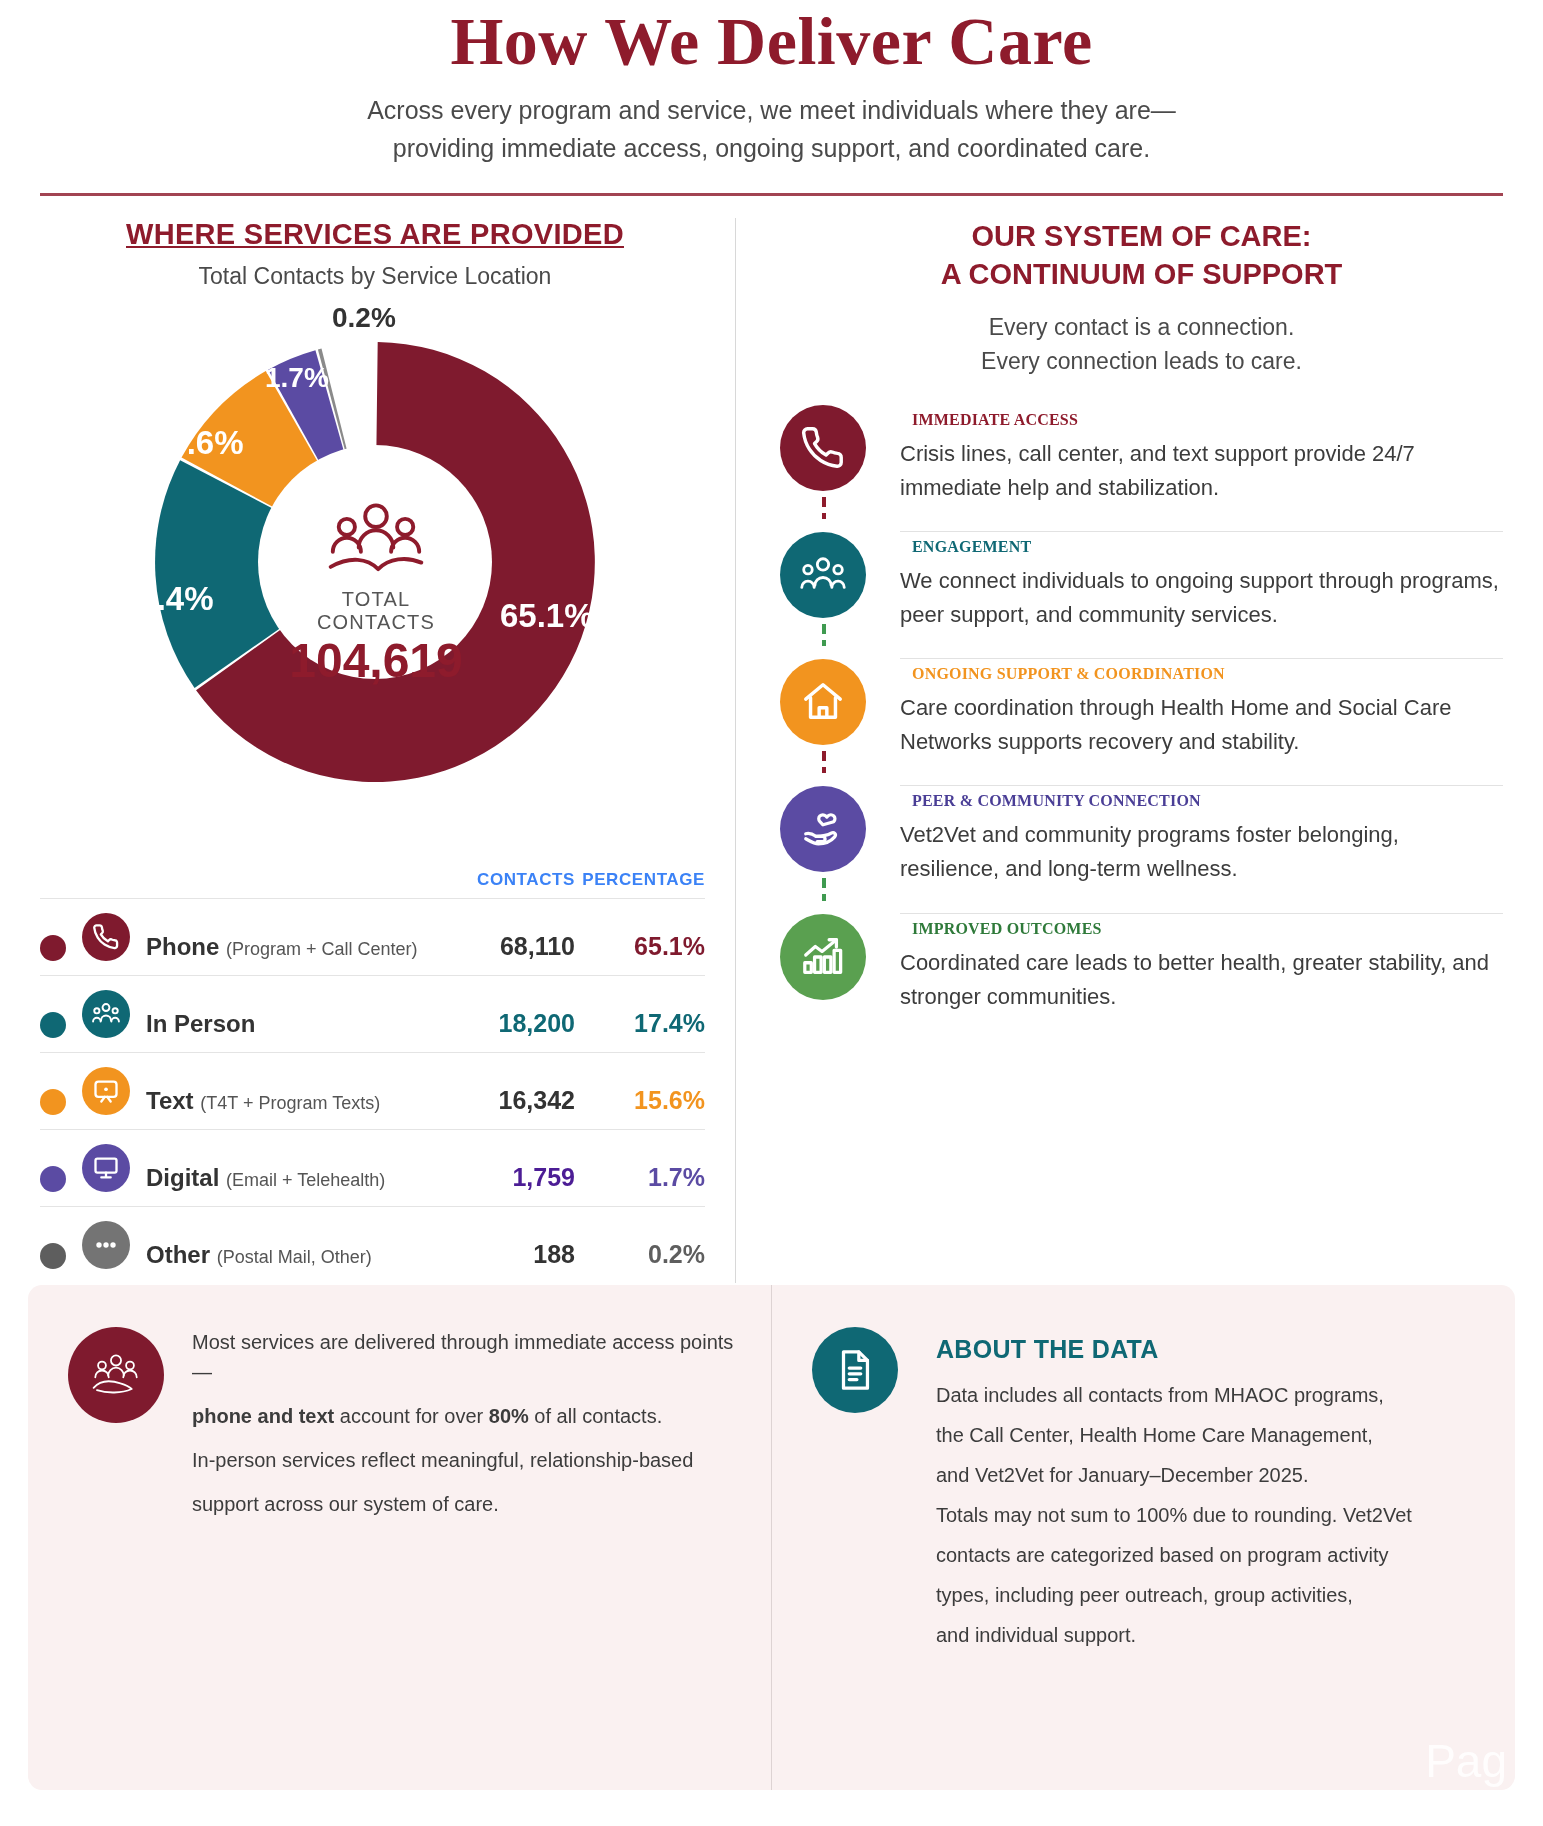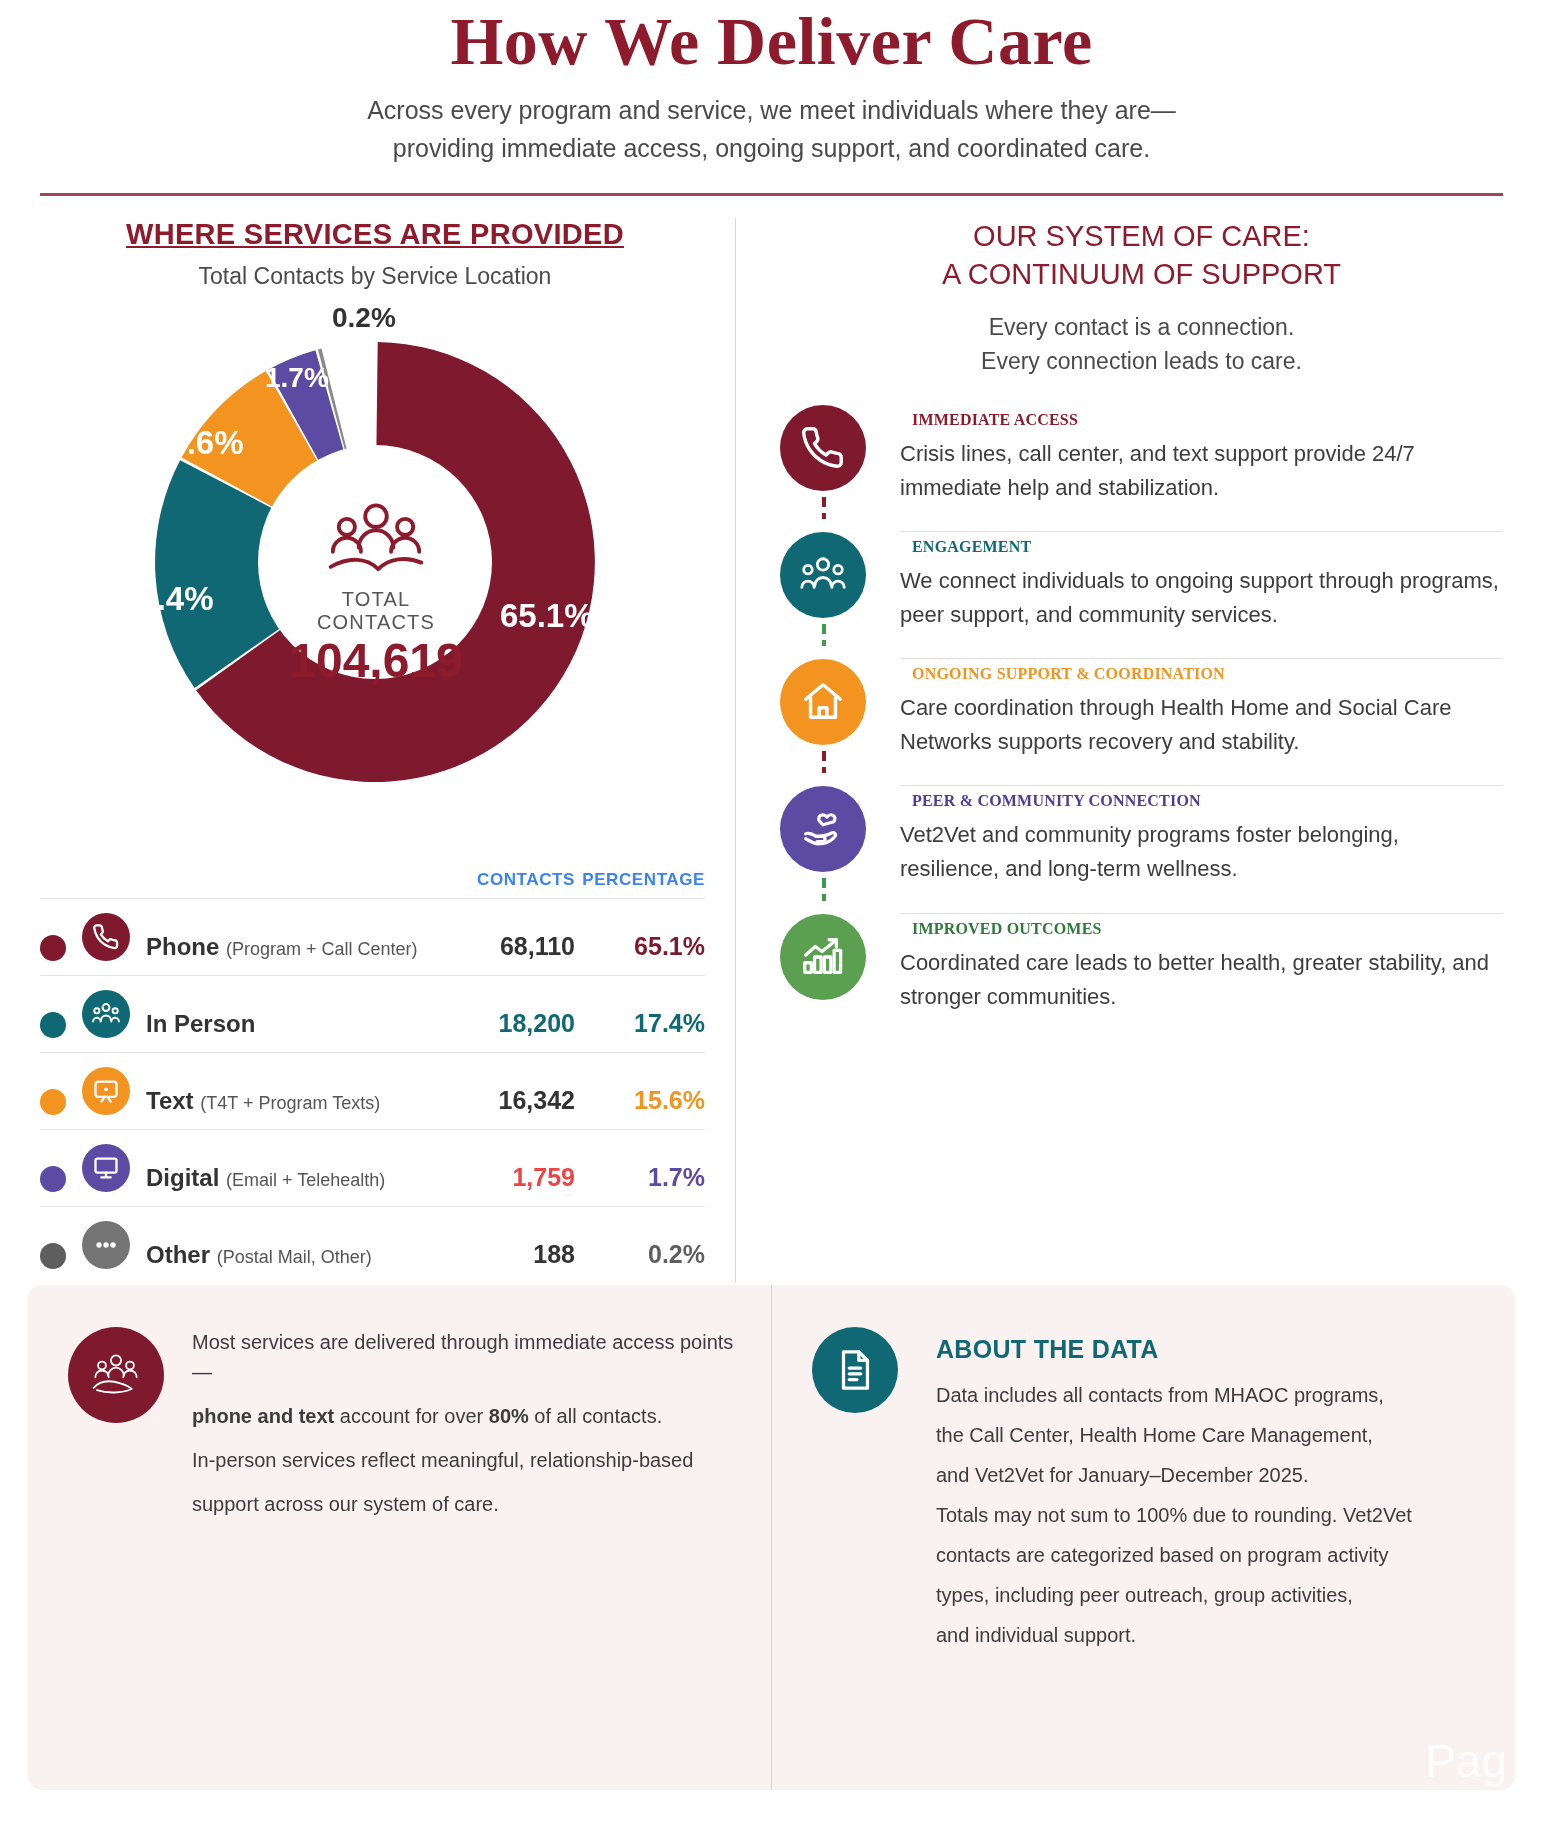--- a/index.html
+++ b/index.html
@@ -67,21 +67,21 @@
   .dot { width:26px; height:26px; border-radius:50%; flex:none; margin-right:16px; }
   .badge { width:48px; height:48px; border-radius:50%; flex:none; margin-right:16px;
            display:flex; align-items:center; justify-content:center; }
   .badge svg { width:28px; height:28px; }
   .lg-name { flex:1; font-size:24px; color:#333; }
   .lg-name small { font-size:18px; color:#555; }
   .lg-c1 { width:150px; text-align:right; font-size:25px; font-weight:bold; }
   .lg-c2 { width:130px; text-align:right; font-size:25px; font-weight:bold; }
 
   
-  .cont-title { text-align:center; color:#8e1b2c; font-weight:normal; font-size:29px; line-height:1.3; }
+  .cont-title { text-align:center; color:#8e1b2c; font-weight:bold; font-size:29px; line-height:1.3; }
   .cont-sub { text-align:center; font-size:23px; color:#4a4a4a; line-height:1.5; margin-top:16px; }
   .steps { margin-top:26px; position:relative; }
   .step { display:flex; position:relative; padding-bottom:6px; }
   .step-ic { width:96px; flex:none; position:relative; }
   .circ { width:86px; height:86px; border-radius:50%; display:flex;
           align-items:center; justify-content:center; }
   .circ svg { width:46px; height:46px; }
   .connector { position:absolute; left:42px; top:92px; bottom:6px; width:4px;
                background-repeat:repeat-y; background-size:4px 16px; }
   .step-body { flex:1; padding-left:24px; padding-bottom:20px; }
@@ -213,21 +213,21 @@
 
         <div class="lg-row">
           <span class="dot" style="background:#5b4ba3"></span>
           <span class="badge" style="background:#5b4ba3">
             <svg viewBox="0 0 24 24" fill="none" stroke="#fff" stroke-width="2" stroke-linecap="round" stroke-linejoin="round">
                 <rect x="3" y="4" width="18" height="12" rx="1.6"></rect>
                 <path d="M8 20h8M12 16v4"></path>
               </svg>
           </span>
           <span class="lg-name"><b>Digital</b> <small>(Email + Telehealth)</small></span>
-          <span class="lg-c1" style="color:#ef4444">1,759</span>
+          <span class="lg-c1" style="color:#4c1d95">1,759</span>
           <span class="lg-c2" style="color:#5b4ba3">1.7%</span>
         </div>
 
         <div class="lg-row">
           <span class="dot" style="background:#5e5e5e"></span>
           <span class="badge" style="background:#747474">
             <svg viewBox="0 0 24 24" fill="#fff">
                 <circle cx="6" cy="12" r="2.3"></circle>
                 <circle cx="12" cy="12" r="2.3"></circle>
                 <circle cx="18" cy="12" r="2.3"></circle>

